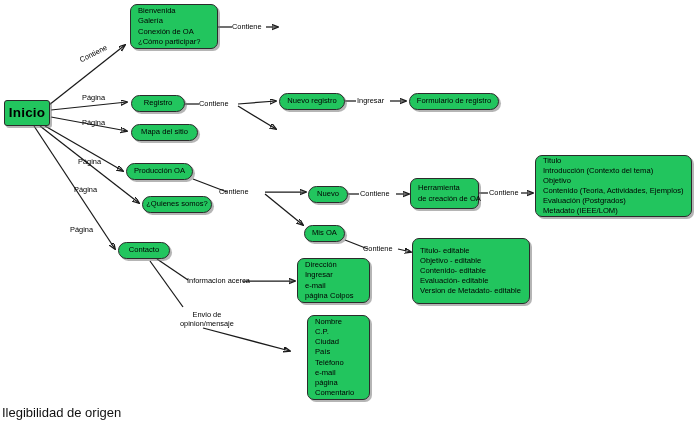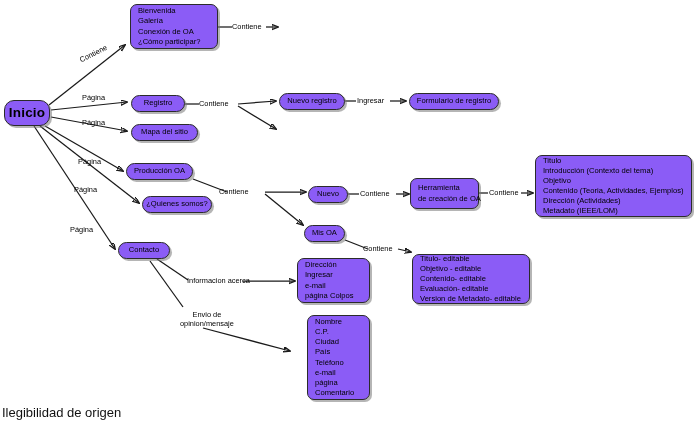--- a/index.html
+++ b/index.html
@@ -30,21 +30,21 @@
   }
   #edges line, #edges path {
     stroke: #1a1a1a;
     stroke-width: 1.25;
     fill: none;
   }
   
   .node {
     position: absolute;
     box-sizing: border-box;
-    background: #8b5cf6;
+    background: #22c55e;
     border: 1.3px solid #2b2b2b;
     border-radius: 7px;
     box-shadow: 2px 2px 0 rgba(120,120,120,0.55);
     display: flex;
     flex-direction: column;
     justify-content: center;
     font-size: 7.6px;
     line-height: 1.32;
     color: #000;
   }
@@ -57,21 +57,21 @@
   .node.list {
     padding: 4px 6px 4px 7px;
     align-items: flex-start;
     text-align: left;
   }
   .node.list.centered {
     text-align: center;
   }
   .node.root {
     border-width: 1.6px;
-    border-radius: 10px;
+    border-radius: 3px;
     font-weight: bold;
     font-size: 13.5px;
     letter-spacing: 0.2px;
   }
   .node .line {
     white-space: nowrap;
     display: block;
   }
   .node .line.bullet::before {
     content: "\25AA";
@@ -199,25 +199,25 @@
   <div class="node list centered" style="left:410px; top:178px; width:69px; height:31px;">
     <span class="line">Herramienta</span>
     <span class="line">de creación de OA</span>
   </div>
 
   <div class="node list" style="left:535px; top:155px; width:157px; height:62px;">
     <span class="line">Titulo</span>
     <span class="line">Introducción (Contexto del tema)</span>
     <span class="line">Objetivo</span>
     <span class="line">Contenido (Teoria, Actividades, Ejemplos)</span>
-    <span class="line">Dirección (Actividades)</span>
+    <span class="line">Evaluación (Postgrados)</span>
     <span class="line">Metadato (IEEE/LOM)</span>
   </div>
 
-  <div class="node list" style="left:412px; top:238px; width:118px; height:50px;margin-top:16px;">
+  <div class="node list" style="left:412px; top:238px; width:118px; height:66px;">
     <span class="line">Titulo- editable</span>
     <span class="line">Objetivo - editable</span>
     <span class="line">Contenido- editable</span>
     <span class="line">Evaluación- editable</span>
     <span class="line">Version de Metadato- editable</span>
   </div>
 
   <div class="node list centered" style="left:297px; top:258px; width:73px; height:45px;">
     <span class="line">Dirección</span>
     <span class="line">Ingresar</span>

